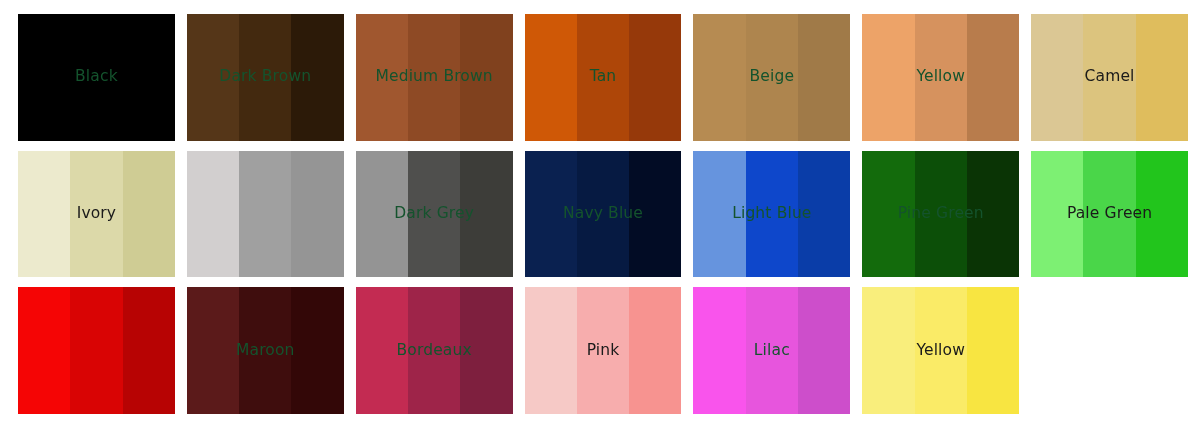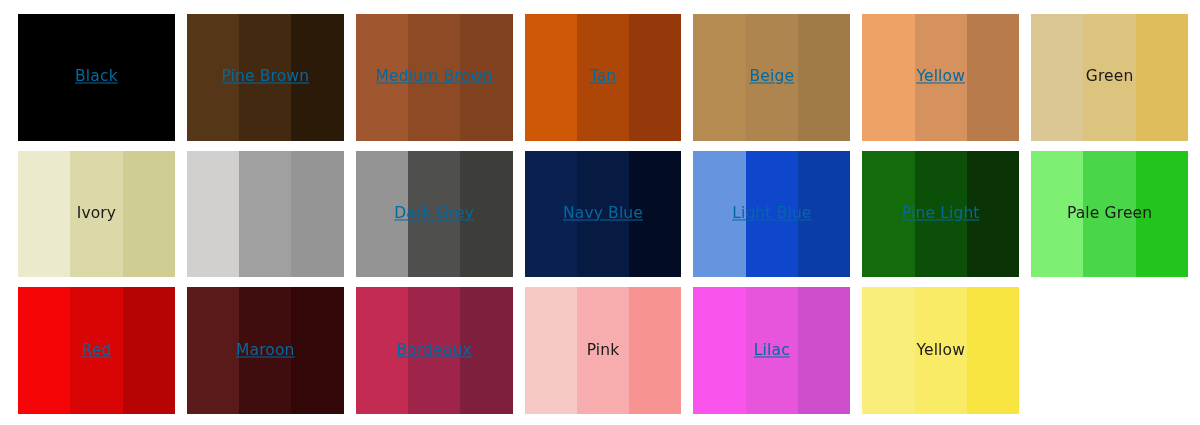--- a/index.html
+++ b/index.html
@@ -50,38 +50,38 @@
     text-align: center;
     font-size: 15.5px;
     font-weight: 400;
     letter-spacing: 0.15px;
     line-height: 1.1;
     white-space: nowrap;
     pointer-events: none;
     font-family: "DejaVu Sans", "Liberation Sans", sans-serif;
   }
 
-  .label-light { color: #0369a1; text-decoration: underline; }
+  .label-light { color: #14532d; }
   .label-dark  { color: #1a1a1a; }
 </style>
 </head>
 <body>
 
 <div id="palette-grid" style="background: rgb(255, 255, 255);">
     <div class="swatch">
       <div class="band" style="background: rgb(0, 0, 0);"></div>
       <div class="band" style="background: rgb(0, 0, 0);"></div>
       <div class="band" style="background: rgb(0, 0, 0);"></div>
       <span class="swatch-label label-light">Black</span>
     </div>
     <div class="swatch">
       <div class="band" style="background: rgb(85, 54, 24);"></div>
       <div class="band" style="background: rgb(67, 41, 15);"></div>
       <div class="band" style="background: rgb(44, 26, 8);"></div>
-      <span class="swatch-label label-light">Pine Brown</span>
+      <span class="swatch-label label-light">Dark Brown</span>
     </div>
     <div class="swatch">
       <div class="band" style="background: rgb(160, 87, 47);"></div>
       <div class="band" style="background: rgb(142, 74, 37);"></div>
       <div class="band" style="background: rgb(128, 65, 30);"></div>
       <span class="swatch-label label-light">Medium Brown</span>
     </div>
     <div class="swatch">
       <div class="band" style="background: rgb(207, 88, 6);"></div>
       <div class="band" style="background: rgb(174, 70, 8);"></div>
@@ -97,21 +97,21 @@
     <div class="swatch">
       <div class="band" style="background: rgb(237, 163, 104);"></div>
       <div class="band" style="background: rgb(214, 146, 94);"></div>
       <div class="band" style="background: rgb(184, 124, 76);"></div>
       <span class="swatch-label label-light">Yellow</span>
     </div>
     <div class="swatch">
       <div class="band" style="background: rgb(219, 199, 148);"></div>
       <div class="band" style="background: rgb(220, 196, 126);"></div>
       <div class="band" style="background: rgb(223, 189, 93);"></div>
-      <span class="swatch-label label-dark">Green</span>
+      <span class="swatch-label label-dark">Camel</span>
     </div>
     <div class="swatch">
       <div class="band" style="background: rgb(236, 234, 205);"></div>
       <div class="band" style="background: rgb(220, 217, 169);"></div>
       <div class="band" style="background: rgb(207, 204, 148);"></div>
       <span class="swatch-label label-dark">Ivory</span>
     </div>
     <div class="swatch">
       <div class="band" style="background: rgb(210, 207, 207);"></div>
       <div class="band" style="background: rgb(160, 160, 160);"></div>
@@ -132,33 +132,32 @@
     <div class="swatch">
       <div class="band" style="background: rgb(102, 148, 222);"></div>
       <div class="band" style="background: rgb(14, 71, 203);"></div>
       <div class="band" style="background: rgb(10, 61, 168);"></div>
       <span class="swatch-label label-light">Light Blue</span>
     </div>
     <div class="swatch">
       <div class="band" style="background: rgb(19, 107, 12);"></div>
       <div class="band" style="background: rgb(12, 79, 8);"></div>
       <div class="band" style="background: rgb(10, 52, 5);"></div>
-      <span class="swatch-label label-light">Pine Light</span>
+      <span class="swatch-label label-light">Pine Green</span>
     </div>
     <div class="swatch">
       <div class="band" style="background: rgb(125, 240, 115);"></div>
       <div class="band" style="background: rgb(74, 214, 73);"></div>
       <div class="band" style="background: rgb(34, 197, 28);"></div>
       <span class="swatch-label label-dark">Pale Green</span>
     </div>
     <div class="swatch">
       <div class="band" style="background: rgb(245, 5, 5);"></div>
       <div class="band" style="background: rgb(217, 4, 4);"></div>
       <div class="band" style="background: rgb(183, 3, 3);"></div>
-      <span class="swatch-label label-light">Red</span>
     </div>
     <div class="swatch">
       <div class="band" style="background: rgb(91, 26, 26);"></div>
       <div class="band" style="background: rgb(63, 13, 13);"></div>
       <div class="band" style="background: rgb(51, 7, 7);"></div>
       <span class="swatch-label label-light">Maroon</span>
     </div>
     <div class="swatch">
       <div class="band" style="background: rgb(195, 43, 82);"></div>
       <div class="band" style="background: rgb(158, 36, 73);"></div>

